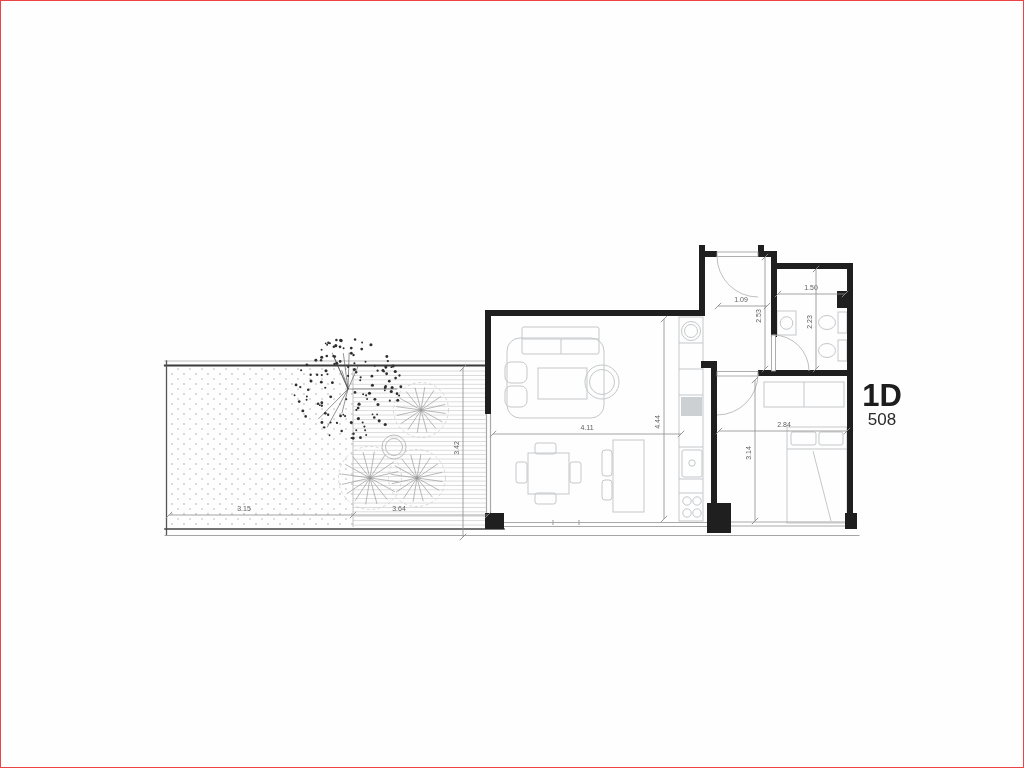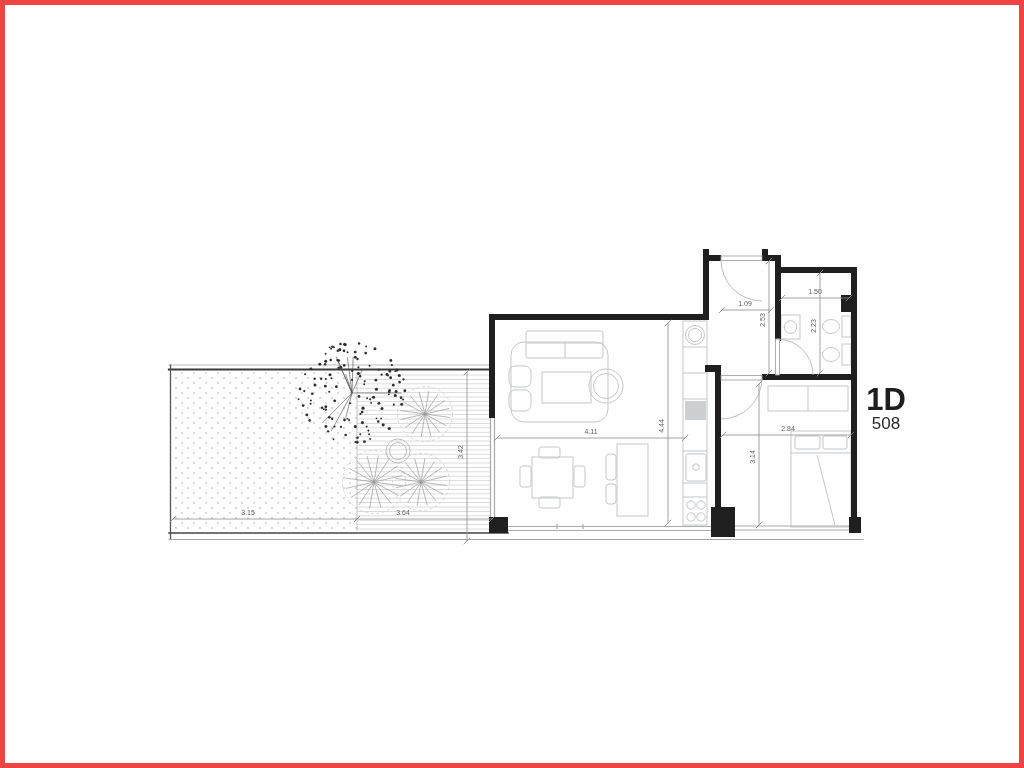--- a/index.html
+++ b/index.html
@@ -1,18 +1,18 @@
 <!DOCTYPE html>
 <html><head>
 <meta charset="utf-8">
 <style>
   html,body{margin:0;padding:0;background:#ffffff;}
   .canvas{
     position:relative;width:1024px;height:768px;background:#fefefe;
-    box-sizing:border-box;border:5px solid #ef4444;overflow:hidden;
+    box-sizing:border-box;border:1px solid #ef4444;overflow:hidden;
     font-family:"Liberation Sans", sans-serif;
   }
   svg{position:absolute;left:0;top:0;}
   text{font-family:"Liberation Sans", sans-serif;}
   .dimtxt{font-size:7px;fill:#5f5f5f;}
   .unit-big{font-size:31px;font-weight:600;fill:#1d1d1d;}
   .unit-small{font-size:17px;fill:#2a2a2a;}
 </style>
 </head>
 <body>

